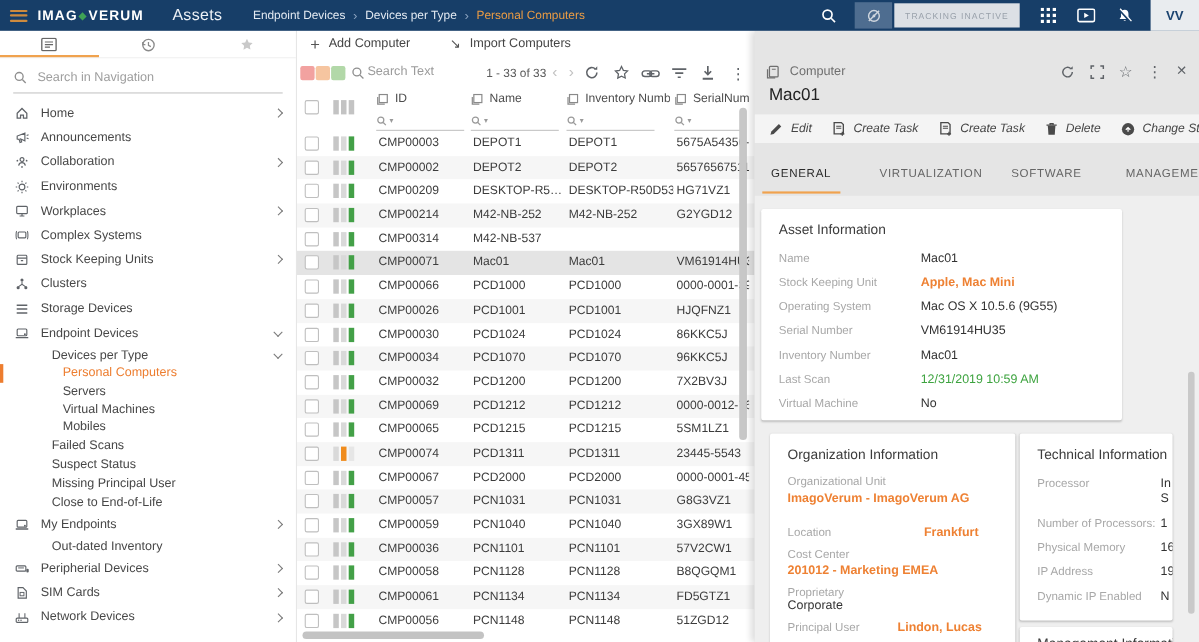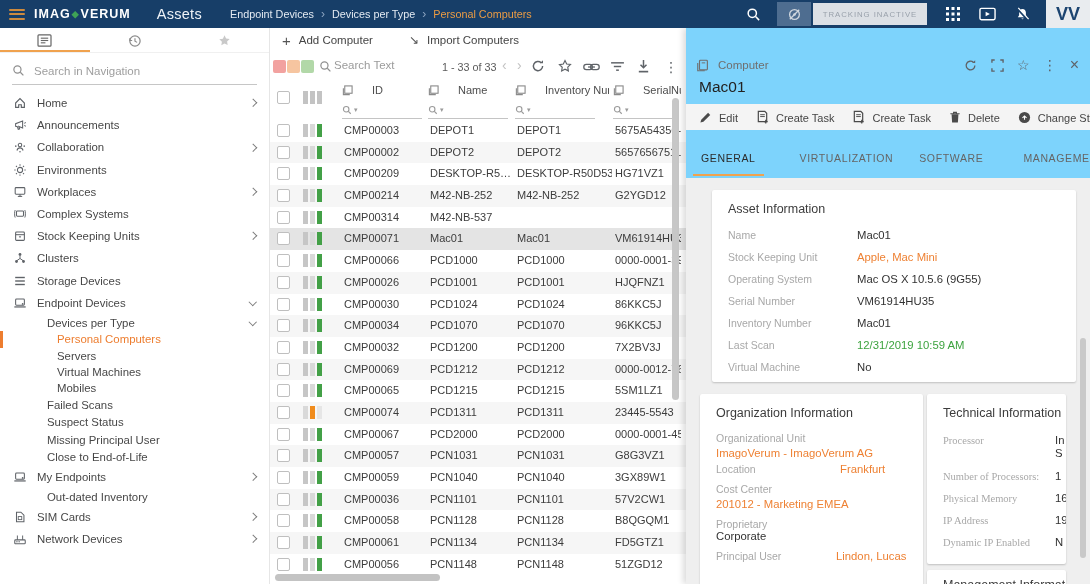--- a/index.html
+++ b/index.html
@@ -16,21 +16,21 @@
   .brand .gem { color:#3fa356; font-size:9px; margin:0 1px; }
   .apptitle { margin-left:26px; color:#eef2f7; font-size:14.5px; letter-spacing:.02em; }
   .crumbs { margin-left:28px; display:flex; align-items:center; font-size:10.8px; color:#e3eaf2; }
   .crumbs .sep { color:#8ba3c0; margin:0 7px; font-size:12px; }
   .crumbs .crumb { cursor:pointer; }
   .crumbs .crumb.cur { color:#eb9c44; }
   .tb-search { margin-left:auto; margin-right:16px; cursor:pointer; }
   .trackbtn { width:34px; height:24px; background:#4e6d90; display:flex; align-items:center; justify-content:center; cursor:pointer; }
   .tracklabel { width:114px; height:22px; margin-left:2px; background:#dce0e5; color:#99a1ab; font-size:7.8px; letter-spacing:.12em; display:flex; align-items:center; justify-content:center; }
   .tb-ic { margin-left:19px; cursor:pointer; }
-  .avatar { width:44px; height:28px; margin-left:16px; background:#e9ecef; color:#1c4470; font-size:18px; font-weight:bold; display:flex; align-items:center; justify-content:center; cursor:pointer; }
+  .avatar { width:44px; height:28px; margin-left:16px; background:#e9ecef; color:#1c4470; font-size:12px; font-weight:bold; display:flex; align-items:center; justify-content:center; cursor:pointer; }
 
   
   .sidebar { position:absolute; left:0; top:28px; width:270px; bottom:0; background:#fff; border-right:1px solid #e6e6e6; overflow:hidden; }
   .side-tabs { position:relative; height:25px; display:flex; border-bottom:1px solid #f0f0f0; }
   .stab { flex:1; display:flex; align-items:center; justify-content:center; cursor:pointer; color:#9a9a9a; }
   .stab.active { color:#555; }
   .stab-underline { position:absolute; left:0; bottom:0; width:90px; height:2.5px; background:#f0a24e; }
   .side-search { margin:11px 12px 0 12px; padding-bottom:7px; border-bottom:1px solid #c6c6c6; display:flex; align-items:center; gap:9px; }
   .side-search input { border:none; outline:none; background:transparent; font-family:inherit; font-size:11.5px; color:#555; width:200px; }
   .side-search input::placeholder { color:#9e9e9e; }
@@ -59,67 +59,67 @@
   .toolbar input::placeholder { color:#9b9b9b; }
   .pag { position:absolute; left:172px; top:9px; font-size:10.8px; color:#5c5c5c; }
   .pgarrow { position:absolute; top:5px; font-size:14px; color:#c2c2c2; cursor:pointer; }
   .tool-ic { position:absolute; top:6px; cursor:pointer; }
   .dotsv { font-size:14px; color:#5f6368; line-height:1; letter-spacing:0; }
   .thead { position:absolute; left:0; top:53px; width:416px; height:39px; background:#fff; }
   .hcb { position:absolute; left:7px; top:10px; }
   .cb { width:13px; height:13px; border:1.5px solid #bfbfbf; border-radius:2px; background:#fff; }
   .hstatus { position:absolute; left:33px; top:10px; display:flex; gap:2px; }
   .hstatus span { width:5px; height:13px; background:#c3c3c3; }
-  .hcol { position:absolute; top:3px; display:flex; align-items:center; gap:19px; font-size:11px; color:#4d4d4d; white-space:nowrap; overflow:hidden; }
+  .hcol { position:absolute; top:3px; display:flex; align-items:center; gap:6px; font-size:11px; color:#4d4d4d; white-space:nowrap; overflow:hidden; }
   .fcell { position:absolute; top:21px; height:17px; border-bottom:1px solid #c4c4c4; display:flex; align-items:center; gap:2px; color:#8d8d8d; }
   .fcell .car { font-size:7px; color:#9a9a9a; }
   .tbody { position:absolute; left:0; top:92px; width:416px; }
   .trow { position:relative; height:21.7px; background:#fff; cursor:pointer; }
   .trow.alt { background:#f6f6f6; }
   .trow.sel { background:#e4e4e4; }
   .c-cb { position:absolute; left:7px; top:4px; }
   .c-st { position:absolute; left:33px; top:4px; display:flex; gap:2px; }
   .c-st span { width:5px; height:13px; }
   .tcell { position:absolute; top:4px; font-size:11px; color:#3c3c3c; white-space:nowrap; overflow:hidden; }
   .c-id   { left:74px;  width:82px; }
   .c-name { left:160px; width:82px; text-overflow:ellipsis; }
   .c-inv  { left:247px; width:95px; }
   .c-ser  { left:345px; width:66px; }
   .vscroll { position:absolute; left:402px; top:70px; width:7px; height:302px; background:#c7c7c7; border-radius:4px; }
   .hscroll { position:absolute; left:5px; bottom:3px; width:165px; height:7px; background:#c3c3c3; border-radius:4px; }
 
   
-  .detailpane { position:absolute; left:686px; top:28px; width:404px; bottom:0; background:#7dd3fc; box-shadow:-3px 0 6px rgba(0,0,0,.14); z-index:30; overflow:hidden; }
+  .detailpane { position:absolute; left:686px; top:28px; width:404px; bottom:0; background:#e5e5e5; box-shadow:-3px 0 6px rgba(0,0,0,.14); z-index:30; overflow:hidden; }
   .dhead { position:absolute; left:0; top:24px; right:0; height:26px; display:flex; align-items:center; }
   .dhead .dtitle-sm { margin-left:8px; font-size:11.5px; color:#6f6f6f; }
   .dhead .spacer { flex:1; }
   .dh-ic { margin-right:13px; cursor:pointer; color:#5f6368; }
   .dh-star { font-size:14px; line-height:1; }
   .dh-close { font-size:16px; line-height:1; margin-right:11px; }
   .dtitle { position:absolute; left:13px; top:50px; font-size:15.5px; color:#222; font-weight:500; }
   .dactions { position:absolute; left:0; top:76px; right:0; height:26px; background:#f4f4f4; display:flex; align-items:center; padding-left:13px; gap:18px; font-size:11px; color:#454545; }
-  .dact { display:flex; align-items:flex-end; gap:7px; cursor:pointer; white-space:nowrap; }
+  .dact { display:flex; align-items:center; gap:7px; cursor:pointer; white-space:nowrap;font-style:italic; }
   .dtabs { position:absolute; left:0; top:114px; right:0; height:34px; display:flex; align-items:center; }
   .dtab { padding:10px 8px; font-size:10.5px; letter-spacing:.06em; color:#656565; cursor:pointer; border-bottom:2.5px solid transparent; }
   .dtab.active { color:#2b2b2b; border-bottom-color:#f0a24e; }
   .dcontent { position:absolute; left:0; top:150px; right:0; bottom:0; background:#efefef; overflow:hidden; }
   .card { position:absolute; background:#fff; border-radius:2px; box-shadow:0 1px 2px rgba(0,0,0,.2); overflow:hidden; }
   .card-title { font-size:12.5px; color:#3c3c3c; padding:12px 16px 0 16px; }
   .kv { display:flex; padding:0 16px; align-items:baseline; }
   .kv .k { font-size:10.5px; color:#a8a8a8; flex-shrink:0; }
   .kv .v { font-size:11.3px; color:#323232; white-space:nowrap; }
-  .v.link { color:#ee8133; }
+  .v.link { color:#ee8133;font-weight:bold; }
   .v.green { color:#3da33f; }
-  #asset-card { left:26px; top:12px; width:364px; height:192px; }
+  #asset-card { left:6px; top:12px; width:328px; height:192px; }
   #asset-card .kv { height:22px; align-items:center; }
   #asset-card .kv .k { width:129px; }
   #asset-card .card-title { padding-bottom:8px; }
   #org-card { left:14px; top:216px; width:223px; height:192px; }
   #tech-card { left:241px; top:216px; width:139px; height:170px; }
-  #tech-card .kv .k { width:112px; white-space:nowrap; overflow:hidden;font-family:Liberation Serif, serif; }
+  #tech-card .kv .k { width:112px; white-space:nowrap; overflow:hidden; }
   #tech-card .kv { margin-bottom:10px; }
   #tech-card .v.wrap { white-space:normal; width:24px; line-height:13px; }
   #mgmt-card { left:241px; top:392px; width:139px; height:60px; }
   #mgmt-card .card-title { padding-top:8px; white-space:nowrap; }
   .stackrow { padding:0 16px; }
   .stackrow .k { font-size:10.5px; color:#a8a8a8; }
   .stackrow .v { font-size:11.3px; margin-top:3px; white-space:nowrap; }
   .dscroll { position:absolute; right:4px; top:160px; width:6px; height:220px; background:#c9c9c9; border-radius:3px; }
 </style>
 </head>
@@ -382,20 +382,31 @@
               <rect x="3" y="3.5" width="10" height="7" rx="1" fill="none" stroke="#5f6368" stroke-width="1.2"></rect>
               <line x1="1.5" y1="12.5" x2="14.5" y2="12.5" stroke="#5f6368" stroke-width="1.4"></line>
               <circle cx="11" cy="9" r="1" fill="#5f6368"></circle>
             </svg>
           </span>
           <span>My Endpoints</span>
           <span class="chev right"></span>
         </div>
         <div class="nav-item lvl1">
           <span>Out-dated Inventory</span>
+        </div>
+        <div class="nav-item lvl0">
+          <span class="nicon i">
+            <svg width="14" height="14" viewBox="0 0 16 16">
+              <rect x="2" y="5" width="10" height="5.5" rx="1" fill="none" stroke="#5f6368" stroke-width="1.2"></rect>
+              <line x1="4" y1="7.2" x2="10" y2="7.2" stroke="#5f6368" stroke-width="1"></line>
+              <rect x="12.5" y="8" width="2.5" height="4" rx="1.2" fill="#5f6368"></rect>
+            </svg>
+          </span>
+          <span>Peripherial Devices</span>
+          <span class="chev right"></span>
         </div>
         <div class="nav-item lvl0">
           <span class="nicon i">
             <svg width="14" height="14" viewBox="0 0 16 16">
               <path d="M4 2.5h5l3.5 3.5v7.5H4z" fill="none" stroke="#5f6368" stroke-width="1.2"></path>
               <rect x="6" y="7.5" width="4" height="3.5" fill="none" stroke="#5f6368" stroke-width="1"></rect>
             </svg>
           </span>
           <span>SIM Cards</span>
           <span class="chev right"></span>
@@ -971,38 +982,38 @@
             </div>
             <div class="kv">
               <span class="k">Virtual Machine</span>
               <span class="v ">No</span>
             </div>
           </div>
       </div>
       <div class="card" id="org-card">
         <div class="card-title" style="padding-bottom:12px">Organization Information</div>
         <div id="org-rows">
-            <div class="stackrow" style="margin-bottom: 4px;">
+            <div class="stackrow" style="margin-bottom: 19px;">
               <div class="k">Organizational Unit</div>
               <div class="v link">ImagoVerum - ImagoVerum AG</div>
             </div>
             <div class="kv" style="margin-bottom: 8px;">
               <span class="k" style="width:124px">Location</span>
               <span class="v link">Frankfurt</span>
             </div>
             <div class="stackrow" style="margin-bottom: 8px;">
               <div class="k">Cost Center</div>
               <div class="v link">201012 - Marketing EMEA</div>
             </div>
             <div class="kv" style="margin-bottom: 8px; flex-direction: column;">
               <span class="k" style="width:112px">Proprietary</span>
               <span class="v ">Corporate</span>
             </div>
             <div class="kv" style="margin-bottom: 8px;">
-              <span class="k" style="width:120px">Principal User</span>
+              <span class="k" style="width:100px">Principal User</span>
               <span class="v link">Lindon, Lucas</span>
             </div>
           </div>
       </div>
       <div class="card" id="tech-card">
         <div class="card-title" style="padding-bottom:14px;white-space:nowrap">Technical Information</div>
         <div id="tech-rows">
             <div class="kv">
               <span class="k">Processor</span>
               <span class="v wrap">In S</span>

